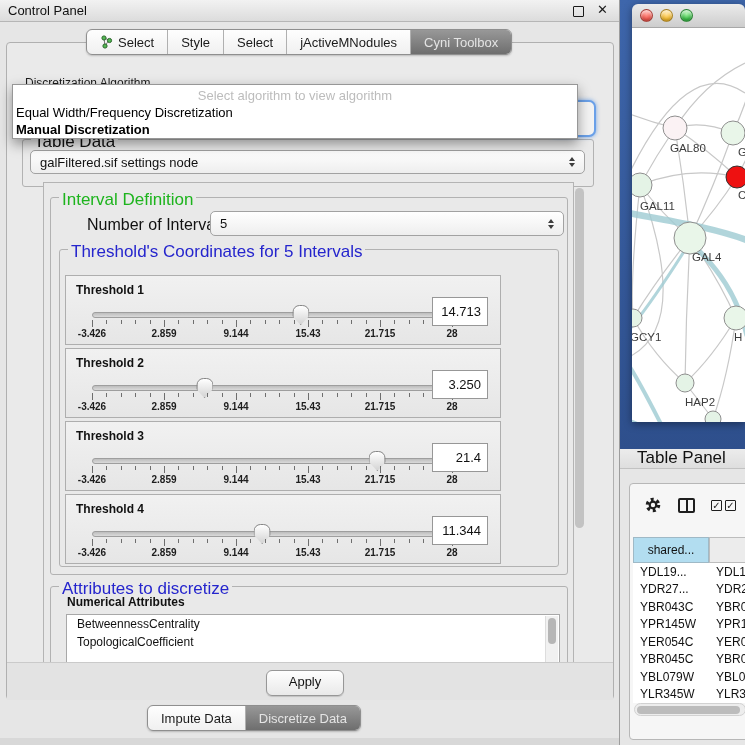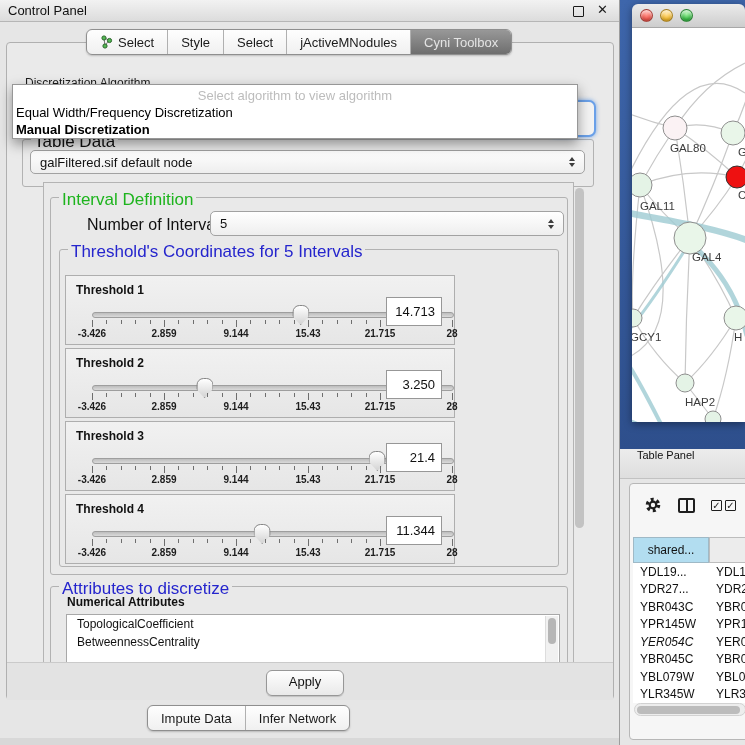--- a/index.html
+++ b/index.html
@@ -84,22 +84,22 @@
   
   #net-frame{left:620px;top:0;width:125px;height:449px;background:linear-gradient(#3e66ab,#2e4f8c);}
   #mac-window{left:632px;top:4px;width:113px;height:418px;border-radius:6px 6px 0 0;overflow:hidden;
     box-shadow:0 2px 8px rgba(0,0,0,.4);}
   #mac-titlebar{position:absolute;left:0;top:0;width:100%;height:24px;
     background:linear-gradient(#ebebeb,#cdcdcd);border-bottom:1px solid #a8a8a8;display:flex;align-items:center;gap:7px;padding-left:8px;box-sizing:border-box;}
   .light{width:13px;height:13px;border-radius:50%;border:1px solid rgba(0,0,0,.3);
     box-shadow:inset 0 2px 3px rgba(255,255,255,.75), inset 0 -2px 3px rgba(0,0,0,.2);box-sizing:border-box;}
   #net-canvas{position:absolute;left:0;top:24px;width:113px;height:394px;background:#fff;}
 
-  #tp-titlebar{left:620px;top:449px;width:125px;height:30px;background:linear-gradient(#ececec,#dedede);
-    border-bottom:1px solid #c2c2c2;display:flex;align-items:flex-start;font-size:11px;padding-left:17px;box-sizing:border-box;}
+  #tp-titlebar{left:620px;top:449px;width:125px;height:20px;background:linear-gradient(#ececec,#dedede);
+    border-bottom:1px solid #c2c2c2;display:flex;align-items:flex-end;font-size:17px;padding-left:17px;box-sizing:border-box;}
   #table-card{left:629px;top:483px;width:124px;height:257px;background:#f6f6f6;border:1px solid #b7b7b7;
     border-radius:4px;box-sizing:border-box;}
   #tp-toolbar{position:absolute;left:14px;top:12px;display:flex;align-items:center;gap:16px;}
   .split-icon{width:17px;height:15px;border:2px solid #1e1e1e;border-radius:2px;position:relative;box-sizing:border-box;}
   .split-icon::after{content:"";position:absolute;left:50%;top:0;width:2px;height:100%;background:#1e1e1e;transform:translateX(-1px);}
   .chk{width:11px;height:11px;border:1.6px solid #1e1e1e;border-radius:1px;font-size:10px;line-height:9px;
     text-align:center;color:#1e1e1e;font-weight:bold;box-sizing:border-box;}
   #tp-checks{display:flex;gap:3px;}
   #tbl-header{position:absolute;left:3px;top:53px;display:flex;height:26px;font-size:12px;}
   #tbl-header .hcell{display:flex;align-items:center;justify-content:center;border:1px solid #9fb9c6;box-sizing:border-box;}
@@ -155,21 +155,21 @@
   <div class="abs" id="alg-popup">
     <div class="hint">Select algorithm to view algorithm</div>
     <div class="opt">Equal Width/Frequency Discretization</div>
     <div class="opt bold">Manual Discretization</div>
   </div>
 
   <div class="group" id="tabledata-group" style="left:22px;top:139px;width:570px;height:46px;">
     <span class="group-label">Table Data</span>
   </div>
   <div class="combo" style="left:30px;top:150px;width:555px;height:24px;">
-    <span>galFiltered.sif default node</span>
+    <span>galFiltered.sif settings node</span>
     <span class="stepper">
         <i class="arr-up"></i>
         <i class="arr-dn"></i>
       </span>
   </div>
 
   <div class="abs" id="viewport">
 
     <div class="group" style="left:6px;top:14px;width:516px;height:376px;">
       <span class="group-label green">Interval Definition</span>
@@ -178,21 +178,21 @@
       <div class="combo" style="left:159px;top:13px;width:354px;height:25px;">
         <span>5</span>
         <span class="stepper">
             <i class="arr-up"></i>
             <i class="arr-dn"></i>
           </span>
       </div>
 
       <div class="group" style="left:8px;top:51px;width:498px;height:316px;">
         <span class="group-label blue">Threshold's Coordinates for 5 Intervals</span>
-        <div class="abs" id="thresh-list" style="left:5px;top:25px;width:390px;">
+        <div class="abs" id="thresh-list" style="left:5px;top:25px;width:436px;">
             <div class="tpanel">
     <div class="tlabel">Threshold 1</div>
     <div class="trackwrap">
       <div class="sthumb" style="left: 57.7%;"></div>
     </div>
     <div class="ticks">
                 <i style="left: 0%; height: 7px;"></i>
                 <i style="left: 4%; height: 4px;"></i>
                 <i style="left: 8%; height: 4px;"></i>
                 <i style="left: 12%; height: 4px;"></i>
@@ -360,43 +360,43 @@
   </div>
           </div>
       </div>
     </div>
 
     <div class="group" style="left:6px;top:403px;width:516px;height:95px;">
       <span class="group-label blue">Attributes to discretize</span>
       <div class="abs" style="left:16px;top:8px;font-size:12px;font-weight:bold;">Numerical Attributes</div>
       <div id="attr-list">
         <div id="attr-items">
+            <div class="item">BetweennessCentrality</div>
             <div class="item">TopologicalCoefficient</div>
-            <div class="item">BetweennessCentrality</div>
           </div>
         <div id="attr-vscroll">
             <div class="thumb-v"></div>
           </div>
       </div>
     </div>
   </div>
 
   <div class="abs" id="vscroll">
       <div class="thumb-v"></div>
     </div>
 
   <div class="abs" id="apply-strip"></div>
   <div class="abs" id="apply-btn">Apply</div>
 
   <div class="abs tabgroup" id="bottom-tabs" style="left:147px;top:705px;">
       <div class="tab">
         <span>Impute Data</span>
       </div>
-      <div class="tab">
-        <span>Infer Network</span>
+      <div class="tab selected">
+        <span>Discretize Data</span>
       </div>
     </div>
 
   <div class="abs" id="bottom-strip"></div>
   <div class="abs" id="left-panel-edge"></div>
 
   <div class="abs" id="net-frame"></div>
 
   <div class="abs" id="mac-window">
     <div id="mac-titlebar">
@@ -486,21 +486,21 @@
         </div>
         <div class="trow">
           <div class="tcell" style="width: 76px;">YBR043C</div>
           <div class="tcell" style="width: 90px;">YBR0</div>
         </div>
         <div class="trow">
           <div class="tcell" style="width: 76px;">YPR145W</div>
           <div class="tcell" style="width: 90px;">YPR1</div>
         </div>
         <div class="trow">
-          <div class="tcell" style="width: 76px; font-style: italic;">YER054C</div>
+          <div class="tcell" style="width: 76px;">YER054C</div>
           <div class="tcell" style="width: 90px;">YER0</div>
         </div>
         <div class="trow">
           <div class="tcell" style="width: 76px;">YBR045C</div>
           <div class="tcell" style="width: 90px;">YBR0</div>
         </div>
         <div class="trow">
           <div class="tcell" style="width: 76px;">YBL079W</div>
           <div class="tcell" style="width: 90px;">YBL0</div>
         </div>

